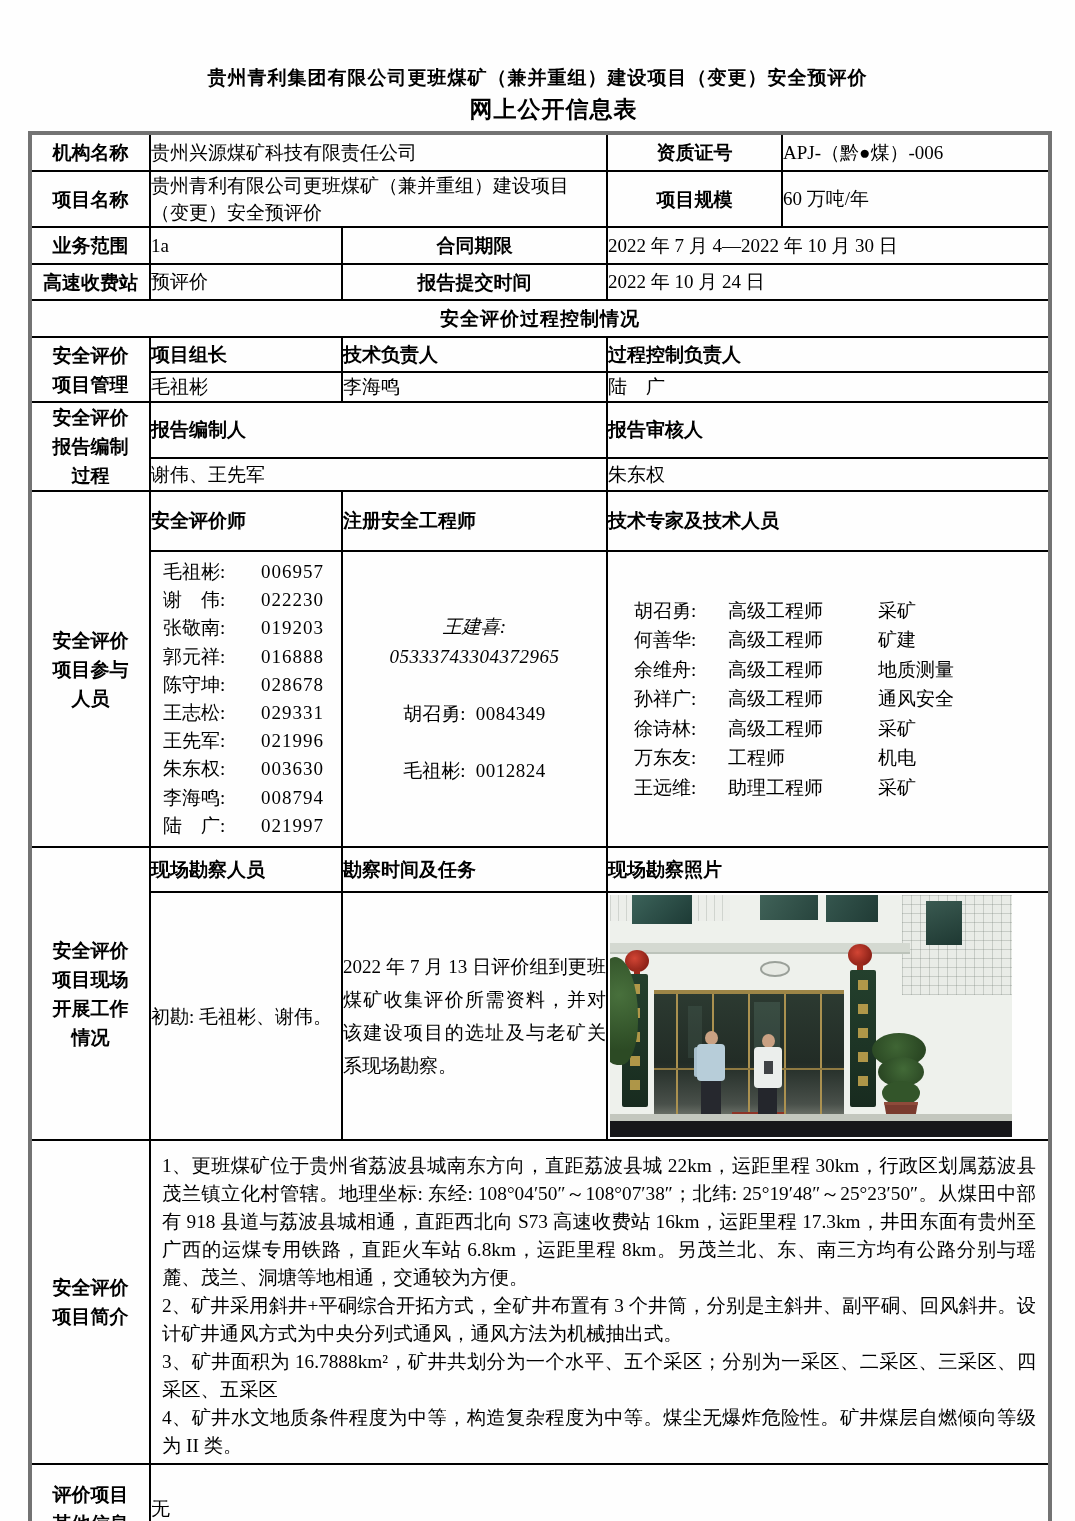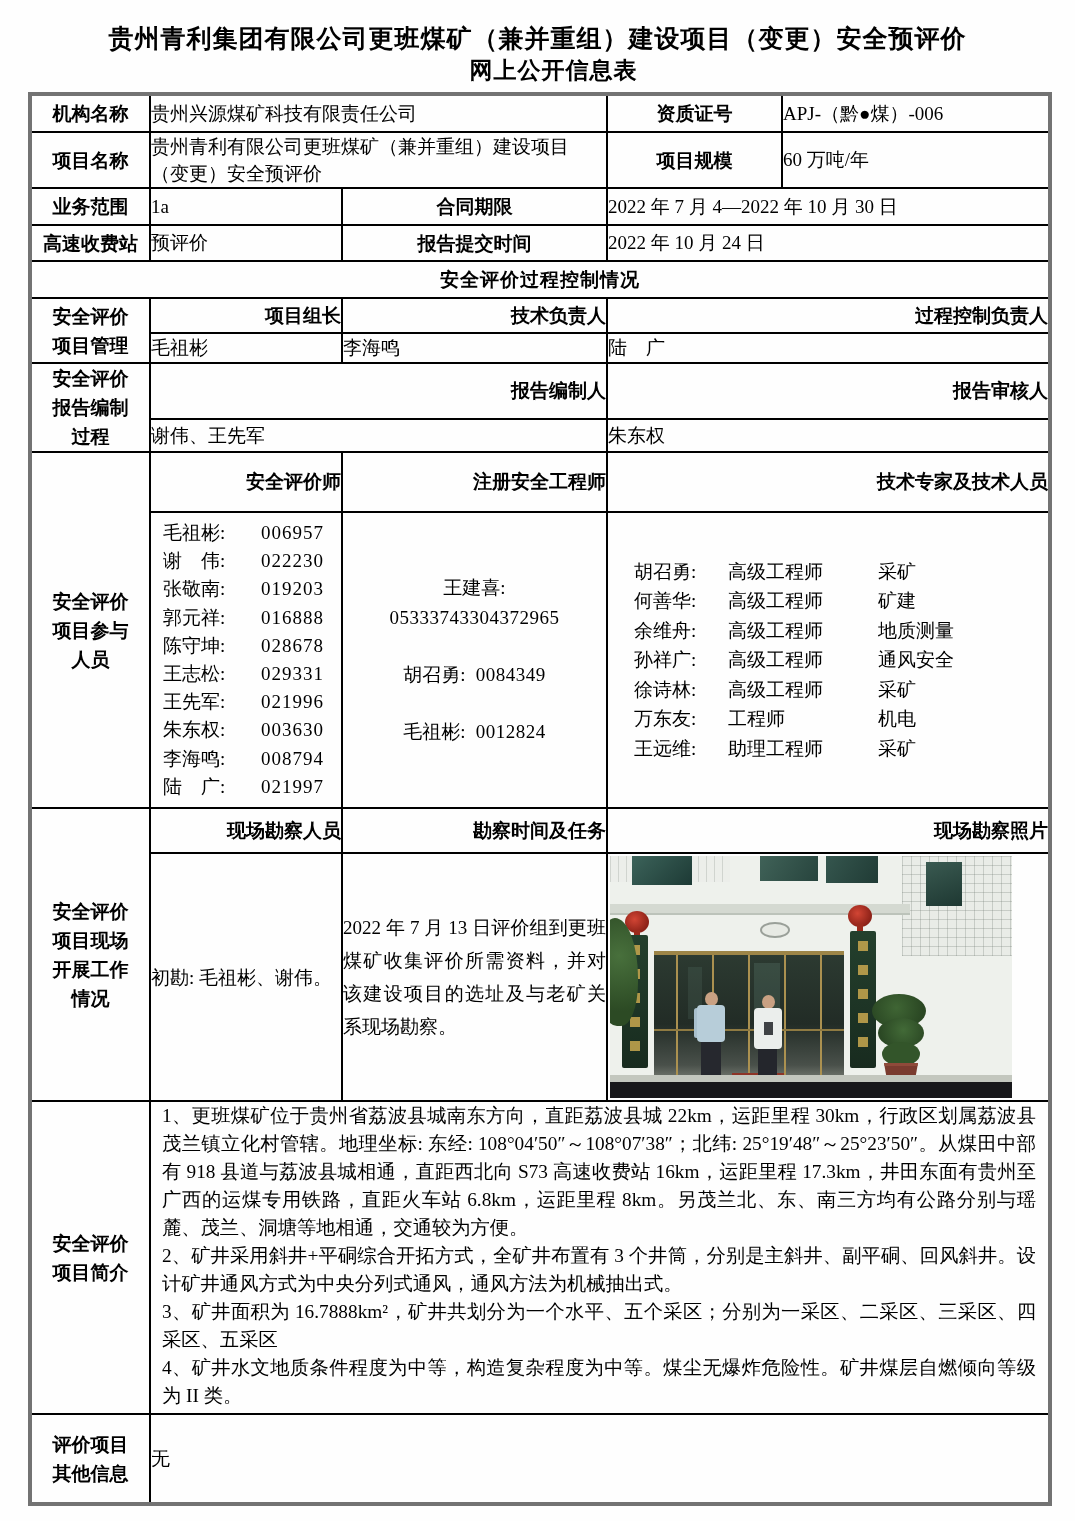--- a/index.html
+++ b/index.html
@@ -1,54 +1,54 @@
 <!DOCTYPE html>
 <html><head>
 <meta charset="utf-8">
 <style>
   html,body{margin:0;padding:0;background:#ffffff;}
   .page{position:relative;width:1075px;height:1521px;background:#fefefe;overflow:hidden;
         font-family:"Liberation Serif","DejaVu Serif",serif;color:#000;}
   .titles{padding-top:22px;text-align:center;font-weight:bold;}
-  .title-1{font-size:25px;line-height:34px;letter-spacing:1px;}
+  .title-1{font-size:19px;line-height:34px;letter-spacing:1px;margin-top:39px;}
   .title-2{font-size:23px;line-height:30px;letter-spacing:1px;margin-left:32px;}
 
   table.main{border-collapse:collapse;table-layout:fixed;width:1020px;margin:6px 0 0 28px;
              border:4px solid #737373;}
   table.main td{border:2px solid #000;padding:0;vertical-align:middle;font-size:19px;
                 overflow:hidden;}
   .lbl{font-weight:bold;font-size:20px;text-align:center;white-space:pre-line;line-height:29px;}
-  .hd{font-weight:bold;font-size:20px;text-align:right;margin-left:20px;}
+  .hd{font-weight:bold;font-size:20px;text-align:left;margin-left:20px;}
   .sec{font-weight:bold;font-size:23px;text-align:center;letter-spacing:1px;}
   .val{text-align:left;}
   .val-left{text-align:left;padding:2px 10px 2px 12px;line-height:27px;}
 
   
   .a-list{padding:6px 0 6px 12px;}
   .a-row{display:flex;line-height:28.2px;}
   .a-name{min-width:82px;white-space:pre;}
   .a-id{margin-left:16px;letter-spacing:1px;font-family:Liberation Serif, serif;}
   .eng-cell{display:flex;flex-direction:column;justify-content:center;align-items:center;
             row-gap:27px;height:100%;}
   .eng{text-align:center;line-height:30px;}
-  .eng.stacked span{display:block;}
+  .eng.stacked span{display:block;font-style:italic;}
   .eng .eng-id{letter-spacing:.5px;}
   .eng:not(.stacked) .eng-id{margin-left:10px;}
   .x-list{display:flex;flex-direction:column;justify-content:center;row-gap:7.5px;
           padding-left:26px;height:100%;}
   .x-row{display:flex;line-height:22px;}
   .x-name{width:94px;white-space:pre;}
   .x-title{width:150px;}
 
   
   .survey-cell{padding:0 8px 0 10px;line-height:31px;text-align:left;margin-left:36px;}
   .task-cell{padding:0 10px;line-height:33px;text-align:justify;}
 
   
-  .intro{padding:0 12px 3px 11px;}
+  .intro{padding:11px 12px 3px 11px;}
   .intro p{margin:0;font-size:19.3px;line-height:28px;text-align:justify;}
 
   
   .photo{position:relative;width:402px;height:242px;background:#eef1ec;overflow:hidden;
          margin:1px 0 1px 2px;}
   .photo *{position:absolute;}
   .tiles{left:292px;top:0;width:110px;height:100px;background-color:#e9ece7;
     background-image:repeating-linear-gradient(0deg,rgba(110,120,112,.28) 0 1px,transparent 1px 9px),
                      repeating-linear-gradient(90deg,rgba(110,120,112,.28) 0 1px,transparent 1px 9px);}
   .tiles2{left:0;top:0;width:120px;height:26px;background-color:#eceeea;

